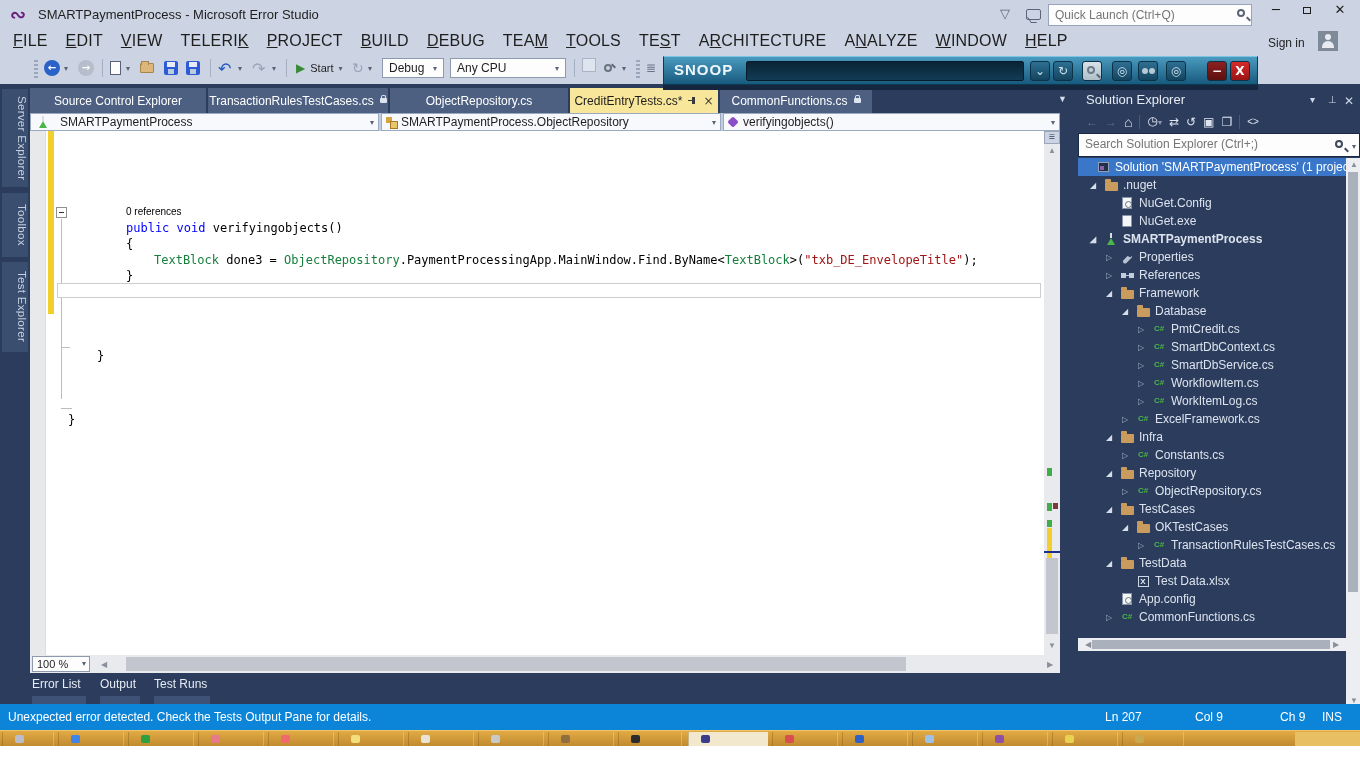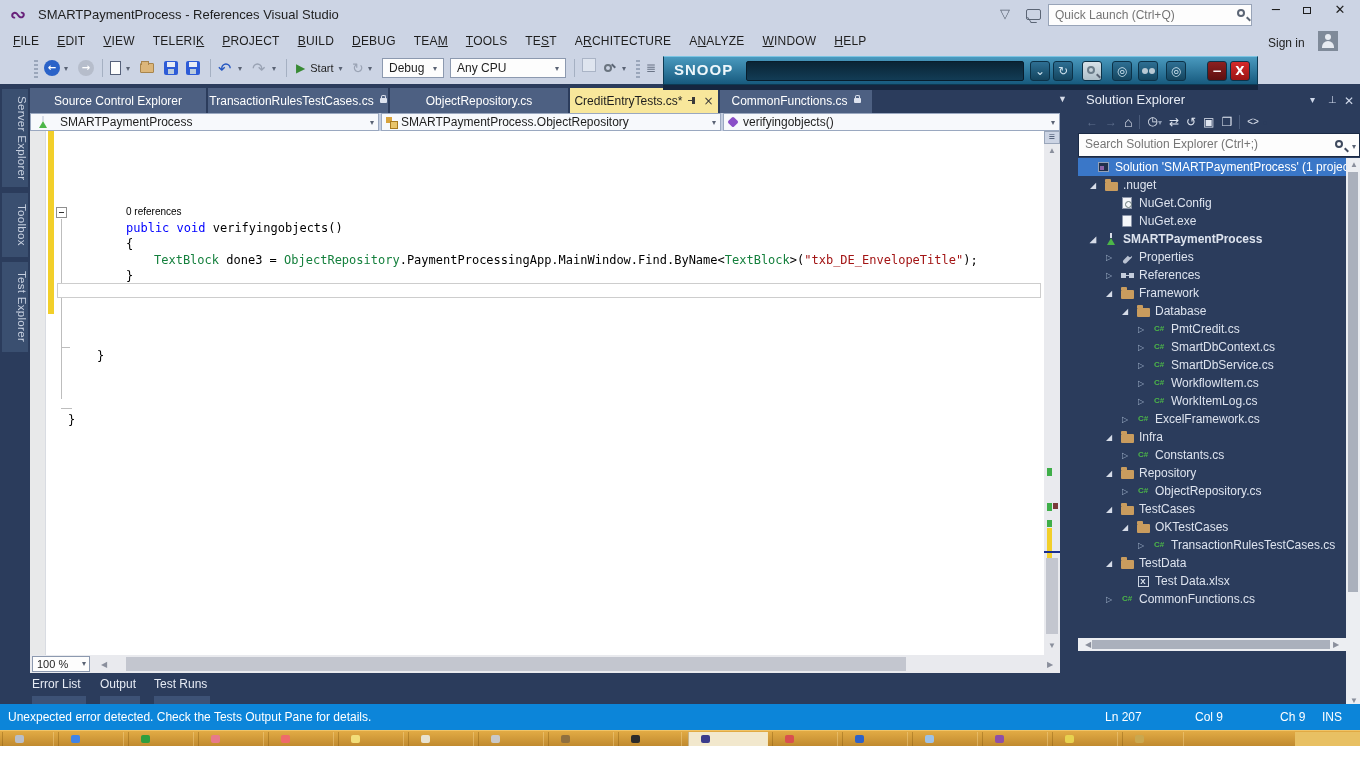--- a/index.html
+++ b/index.html
@@ -21,21 +21,21 @@
       background:transparent; font:12px "Liberation Sans",sans-serif; color:#444; }
   #quick-launch .mag { position:absolute; right:6px; top:4px; }
   .mag { width:8px; height:8px; border:2px solid #5b6575; border-radius:50%; }
   .mag::after { content:""; position:absolute; left:7px; top:7px; width:5px; height:2px; background:#5b6575; transform:rotate(45deg); }
   .wbtn { top:0; width:28px; height:22px; text-align:center; font:13px/20px "DejaVu Sans",sans-serif; color:#1e1e1e; }
   #btn-minimize { left:1262px; } #btn-restore { left:1294px; } #btn-close { left:1326px; }
   .restore-glyph { position:absolute; left:9px; top:7px; width:8px; height:7px; border:1px solid #1e1e1e; background:#ccd4e4; }
   .restore-glyph::before { content:""; position:absolute; left:2px; top:-3px; width:8px; height:7px; border:1px solid #1e1e1e; z-index:-1; }
 
   #menubar { left:0; top:30px; width:1360px; height:22px; background:#ccd4e4; display:flex; align-items:center; padding-left:4px; }
-  .menu-item { padding:0 9px; font-size:12px; color:#1e1e1e; letter-spacing:.2px; }
+  .menu-item { padding:0 9px; font-size:16px; color:#1e1e1e; letter-spacing:.2px; }
   .menu-item u { text-decoration:underline; }
   #sign-in { left:1268px; top:36px; font-size:12px; color:#1e1e1e; }
   #user-badge { left:1318px; top:31px; width:20px; height:20px; background:#7f8a99; }
   #user-badge::before { content:""; position:absolute; left:7px; top:3px; width:6px; height:6px; border-radius:50%; background:#e8ecf2; }
   #user-badge::after { content:""; position:absolute; left:4px; top:10px; width:12px; height:7px; border-radius:6px 6px 0 0; background:#e8ecf2; }
 
   #toolbar { left:0; top:52px; width:1360px; height:32px; background:#ccd4e4; }
   .grip { top:8px; width:4px; height:18px; background:repeating-linear-gradient(#9aa6ba 0 2px, transparent 2px 4px); }
   .tsep { top:7px; width:1px; height:18px; background:#a5b0c2; }
   .tbtn { top:6px; height:20px; display:flex; align-items:center; font-size:11px; color:#1e1e1e; }
@@ -182,21 +182,21 @@
   #tb-wedge { left:1295px; top:1px; width:65px; height:15px; background:#e8c063; }
   #below-white { left:0; top:746px; width:1360px; height:22px; background:#fff; }
 </style>
 </head>
 <body>
 
 <div id="screen">
 
   <div class="abs" id="titlebar">
     <div class="abs" id="vs-logo">∾</div>
-    <div class="abs" id="window-title">SMARTPaymentProcess - References Visual Studio</div>
+    <div class="abs" id="window-title">SMARTPaymentProcess - Microsoft Error Studio</div>
     <div class="abs" id="feedback-funnel">▽</div>
     <div class="abs" id="feedback-bubble"></div>
     <div class="abs" id="quick-launch">
       <input placeholder="Quick Launch (Ctrl+Q)" style="">
       <span class="mag"></span>
     </div>
     <div class="abs wbtn" id="btn-minimize">─</div>
     <div class="abs wbtn" id="btn-restore">
         <span class="restore-glyph"></span>
       </div>
@@ -582,20 +582,27 @@
           <span>TestData</span>
         </div>
         <div class="tree-row" style="padding-left: 44px;">
           <span class="tw"></span>
           <span class="ticon">
             <span class="i-excel">X</span>
           </span>
           <span>Test Data.xlsx</span>
         </div>
         <div class="tree-row" style="padding-left: 28px;">
+          <span class="tw"></span>
+          <span class="ticon">
+            <span class="i-config"></span>
+          </span>
+          <span>App.config</span>
+        </div>
+        <div class="tree-row" style="padding-left: 28px;">
           <span class="tw col">▷</span>
           <span class="ticon">
             <span class="i-cs">C#</span>
           </span>
           <span>CommonFunctions.cs</span>
         </div>
       </div>
     <div class="abs" id="tree-vscroll">
       <div class="abs sb-arrow" style="top:2px">▲</div>
       <div class="abs" id="tree-vthumb"></div>

